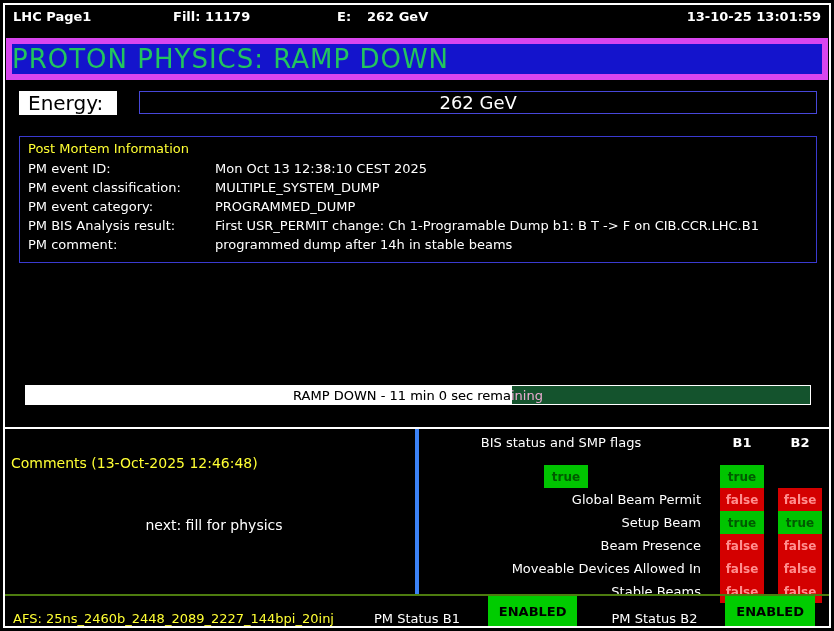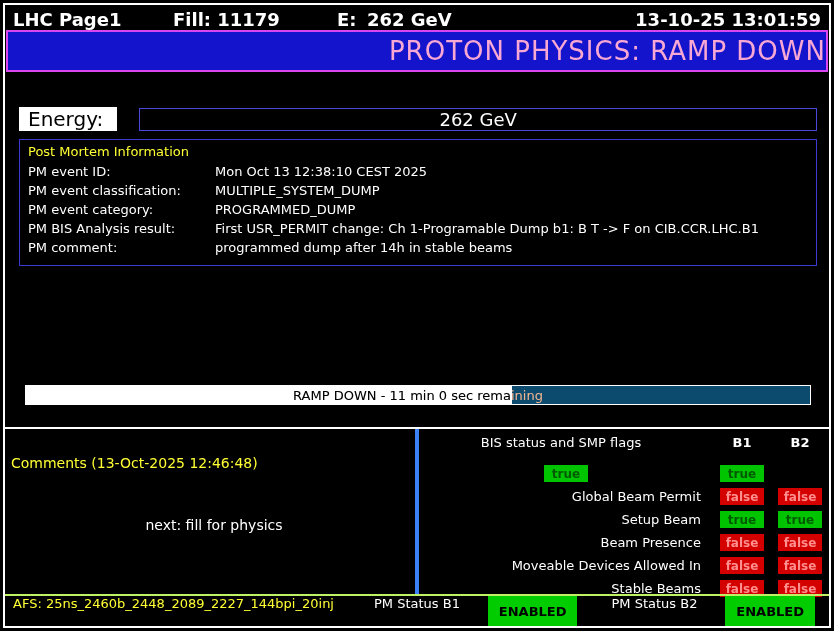--- a/index.html
+++ b/index.html
@@ -14,45 +14,45 @@
   }
   .frame {
     position:absolute; inset:3px;
     border:2px solid #fff;
     display:flex; flex-direction:column;
     background:#000;
   }
 
   
   .topbar {
-    position:relative; height:25px; flex:0 0 auto;
-    font-size:18px; font-weight:bold;
+    position:relative; height:33px; flex:0 0 auto;
+    font-size:13px; font-weight:bold;
   }
   .topbar span { position:absolute; top:4px; white-space:nowrap; }
   .tb-app   { left:8px; }
   .tb-fill  { left:168px; }
   .tb-eprefix { left:332px; }
   .tb-eval  { left:362px; }
   .tb-date  { right:8px; }
 
   
   .banner {
     flex:0 0 auto; height:42px; margin:0 1px;
     background:#1414cc;
-    border:2px solid #d946ef;
-    display:flex; align-items:center; justify-content:flex-end;
-    font-size:26px; color:#f9a8d4; letter-spacing:1px;
+    border:6px solid #d946ef;
+    display:flex; align-items:center; justify-content:flex-start;
+    font-size:26px; color:#22c55e; letter-spacing:1px;
   }
 
   
   .main { flex:1 1 auto; display:flex; flex-direction:column; position:relative; }
 
   .energy-row {
-    display:flex; align-items:flex-end;
-    margin:22px 12px 0 14px; height:37px;
+    display:flex; align-items:flex-start;
+    margin:11px 12px 0 14px; height:37px;
   }
   .energy-label {
     background:#fff; color:#000;
     font-size:20px;
     display:flex; align-items:center;
     padding:0 14px 0 9px;
     flex:0 0 auto;
   }
   .energy-gap { width:22px; }
   .energy-value {
@@ -71,21 +71,21 @@
   .pm-title { color:#ffff33; margin-bottom:3px; }
   .pm-row { display:flex; line-height:19px; }
   .pm-label { flex:0 0 187px; }
   .pm-value { flex:1 1 auto; white-space:nowrap; }
 
   .main-spacer { flex:1 1 auto; }
 
   .progress {
     position:relative; flex:0 0 auto;
     height:20px; margin:0 18px 22px 20px;
-    border:1px solid #fff; background:#0c4a6e;
+    border:1px solid #fff; background:#14532d;
   }
   .progress-fill {
     position:absolute; left:0; top:0; bottom:0;
     background:#fff; width:62%;
   }
   .progress-text {
     position:absolute; inset:0;
     display:flex; align-items:center; justify-content:center;
     font-size:13px; color:#fff;
     mix-blend-mode:difference;
@@ -121,32 +121,32 @@
     grid-template-columns:1fr 58px 58px;
     align-items:center;
     height:23px;
     font-size:13px;
   }
   .bis-header { height:22px; }
   .bis-title { text-align:center; padding-right:10px; }
   .bis-col { text-align:center; font-weight:bold; }
   .bis-label { text-align:right; padding-right:12px; white-space:nowrap; }
   .badge {
-    width:44px; height:17px; margin:12px auto;
+    width:44px; height:23px; margin:12px auto;
     display:flex; align-items:center; justify-content:center;
     font-size:12px; font-weight:bold;text-align:right;
   }
   .badge.t { background:#00c400; color:#005a00; }
   .badge.f { background:#d40000; color:#ff8f8f; }
 
   
   .footer {
     flex:0 0 30px;
-    border-top:2px solid #bef264;
-    display:flex; align-items:flex-start;
+    border-top:2px solid #4d7c0f;
+    display:flex; align-items:flex-end;
     font-size:13px;
     gap:20px;
   }
   .afs { color:#ffff33; margin-left:8px; white-space:nowrap; }
   .footer-spacer { flex:1 1 auto; }
   .pm-status-label { color:#fff; margin-right:8px; white-space:nowrap; }
   .enabled-badge {
     background:#00cc00; color:#000; font-weight:bold;
     width:92px; height:30px;
     display:flex; align-items:center; justify-content:center;

